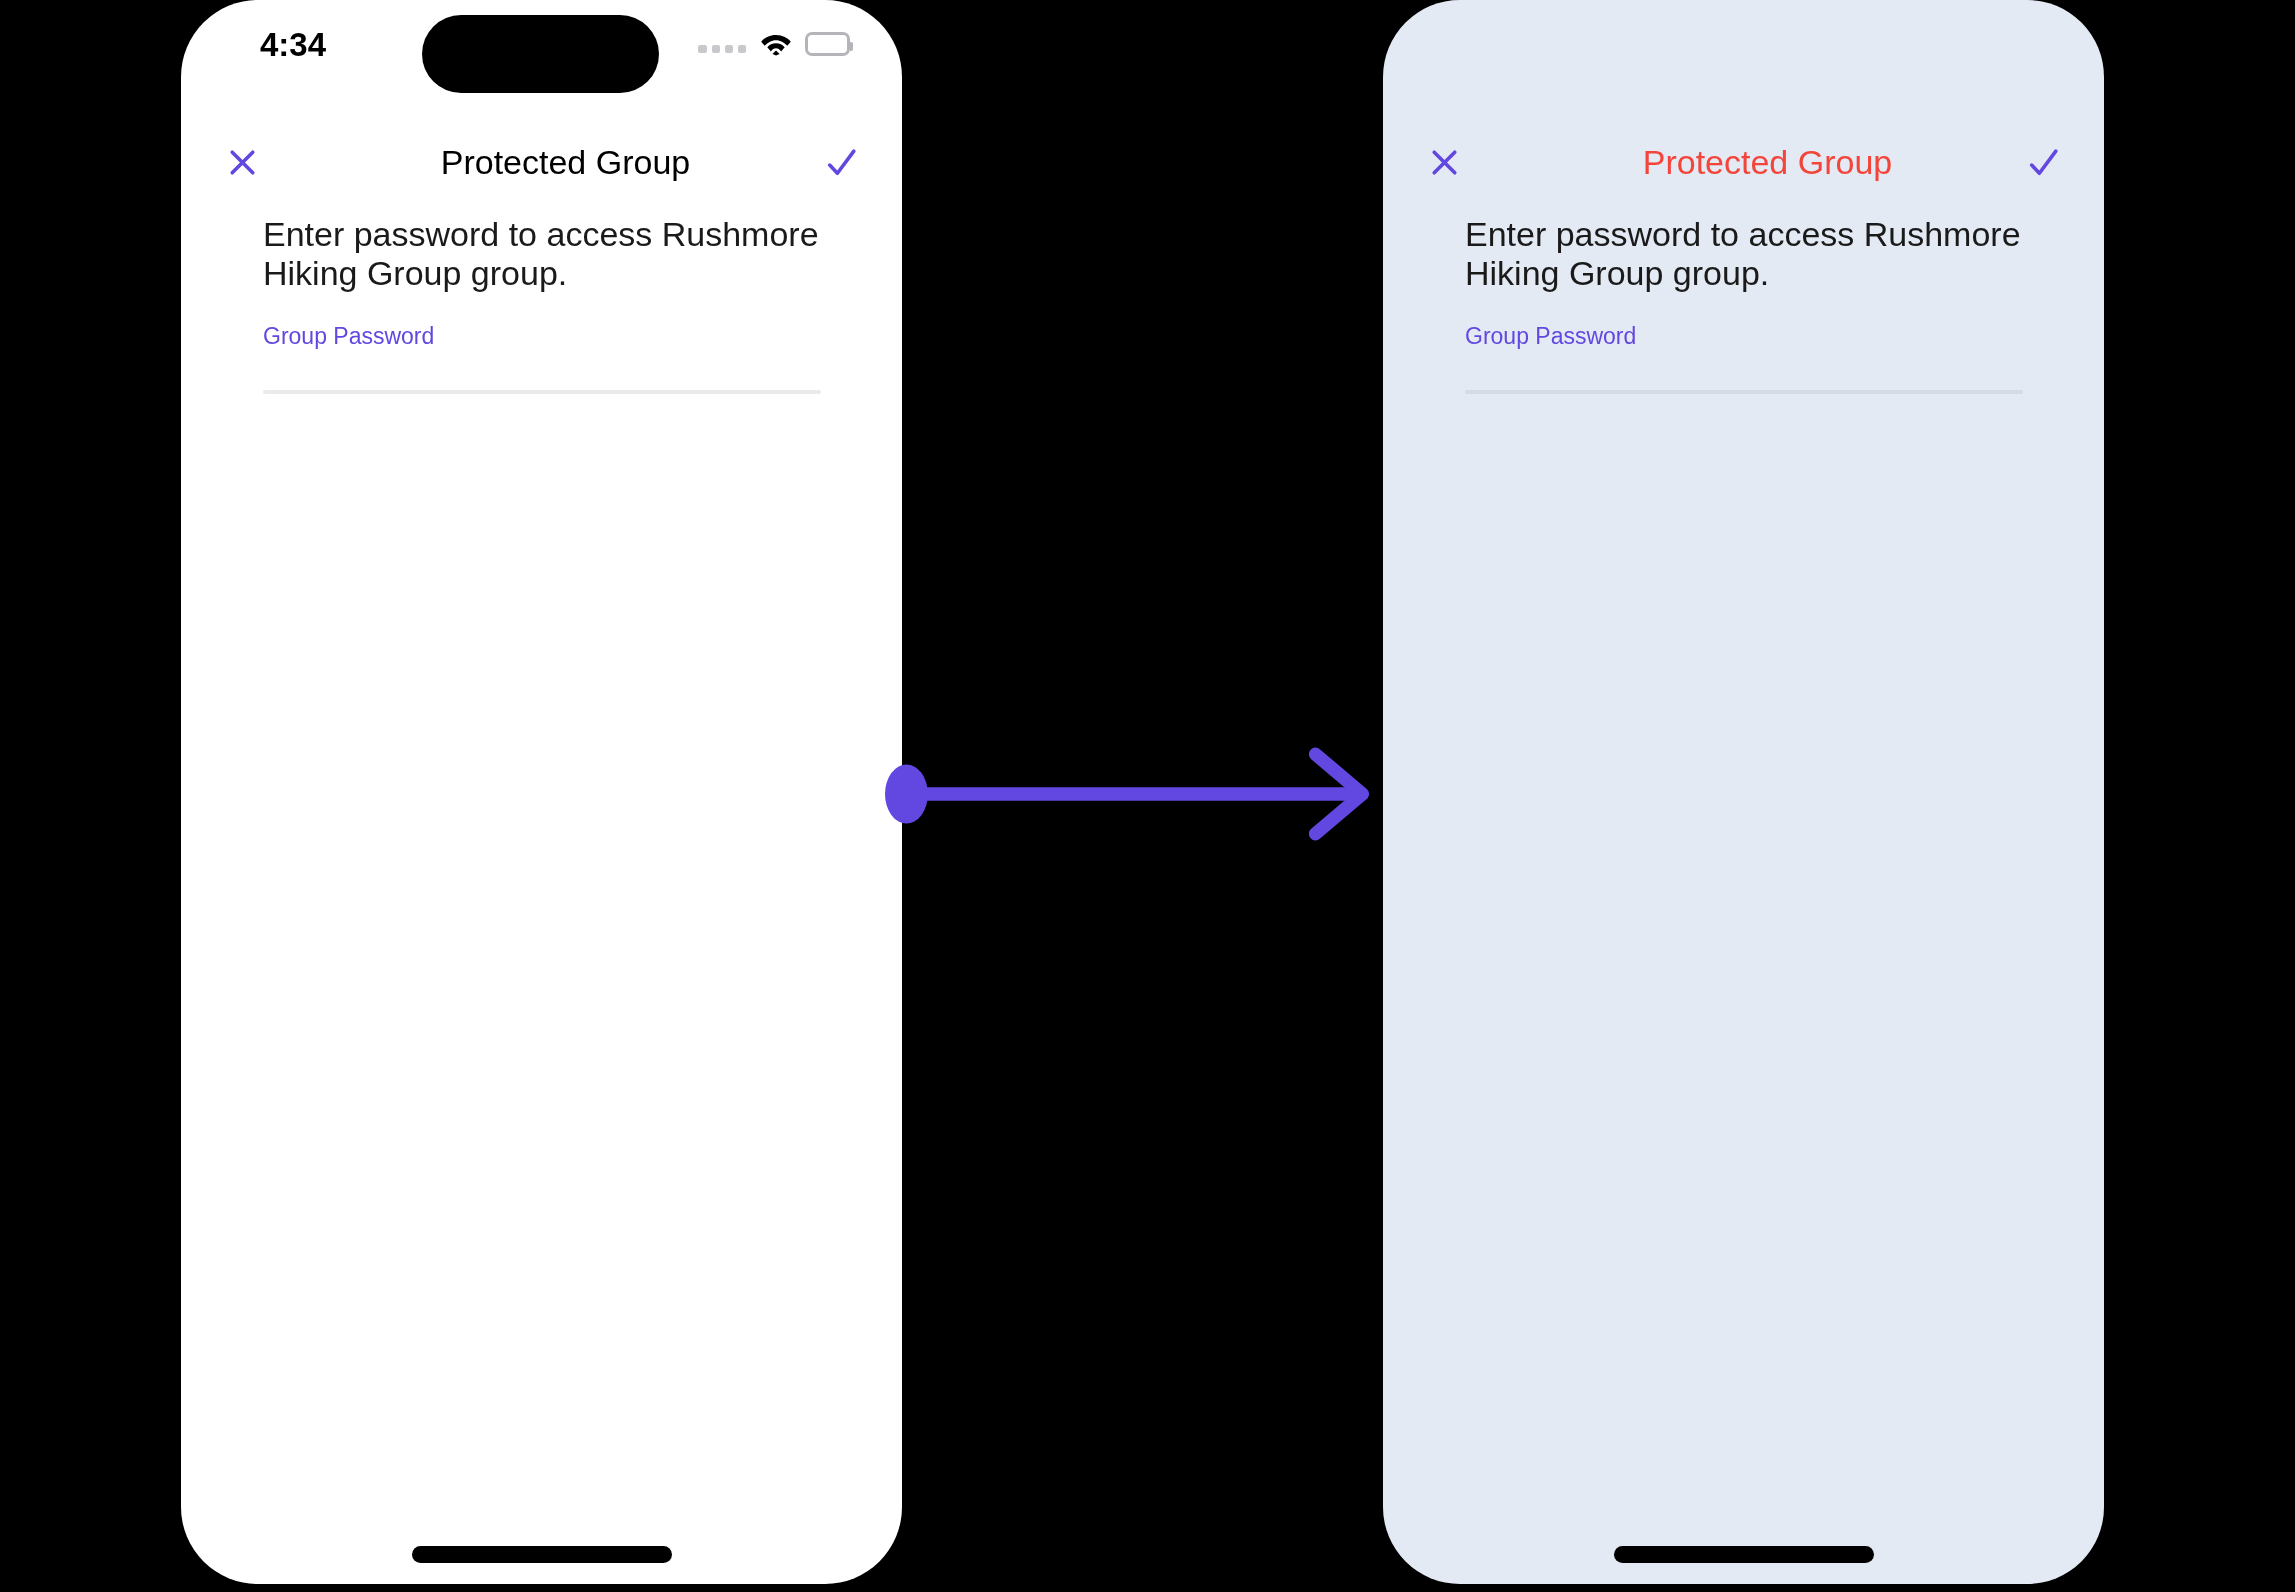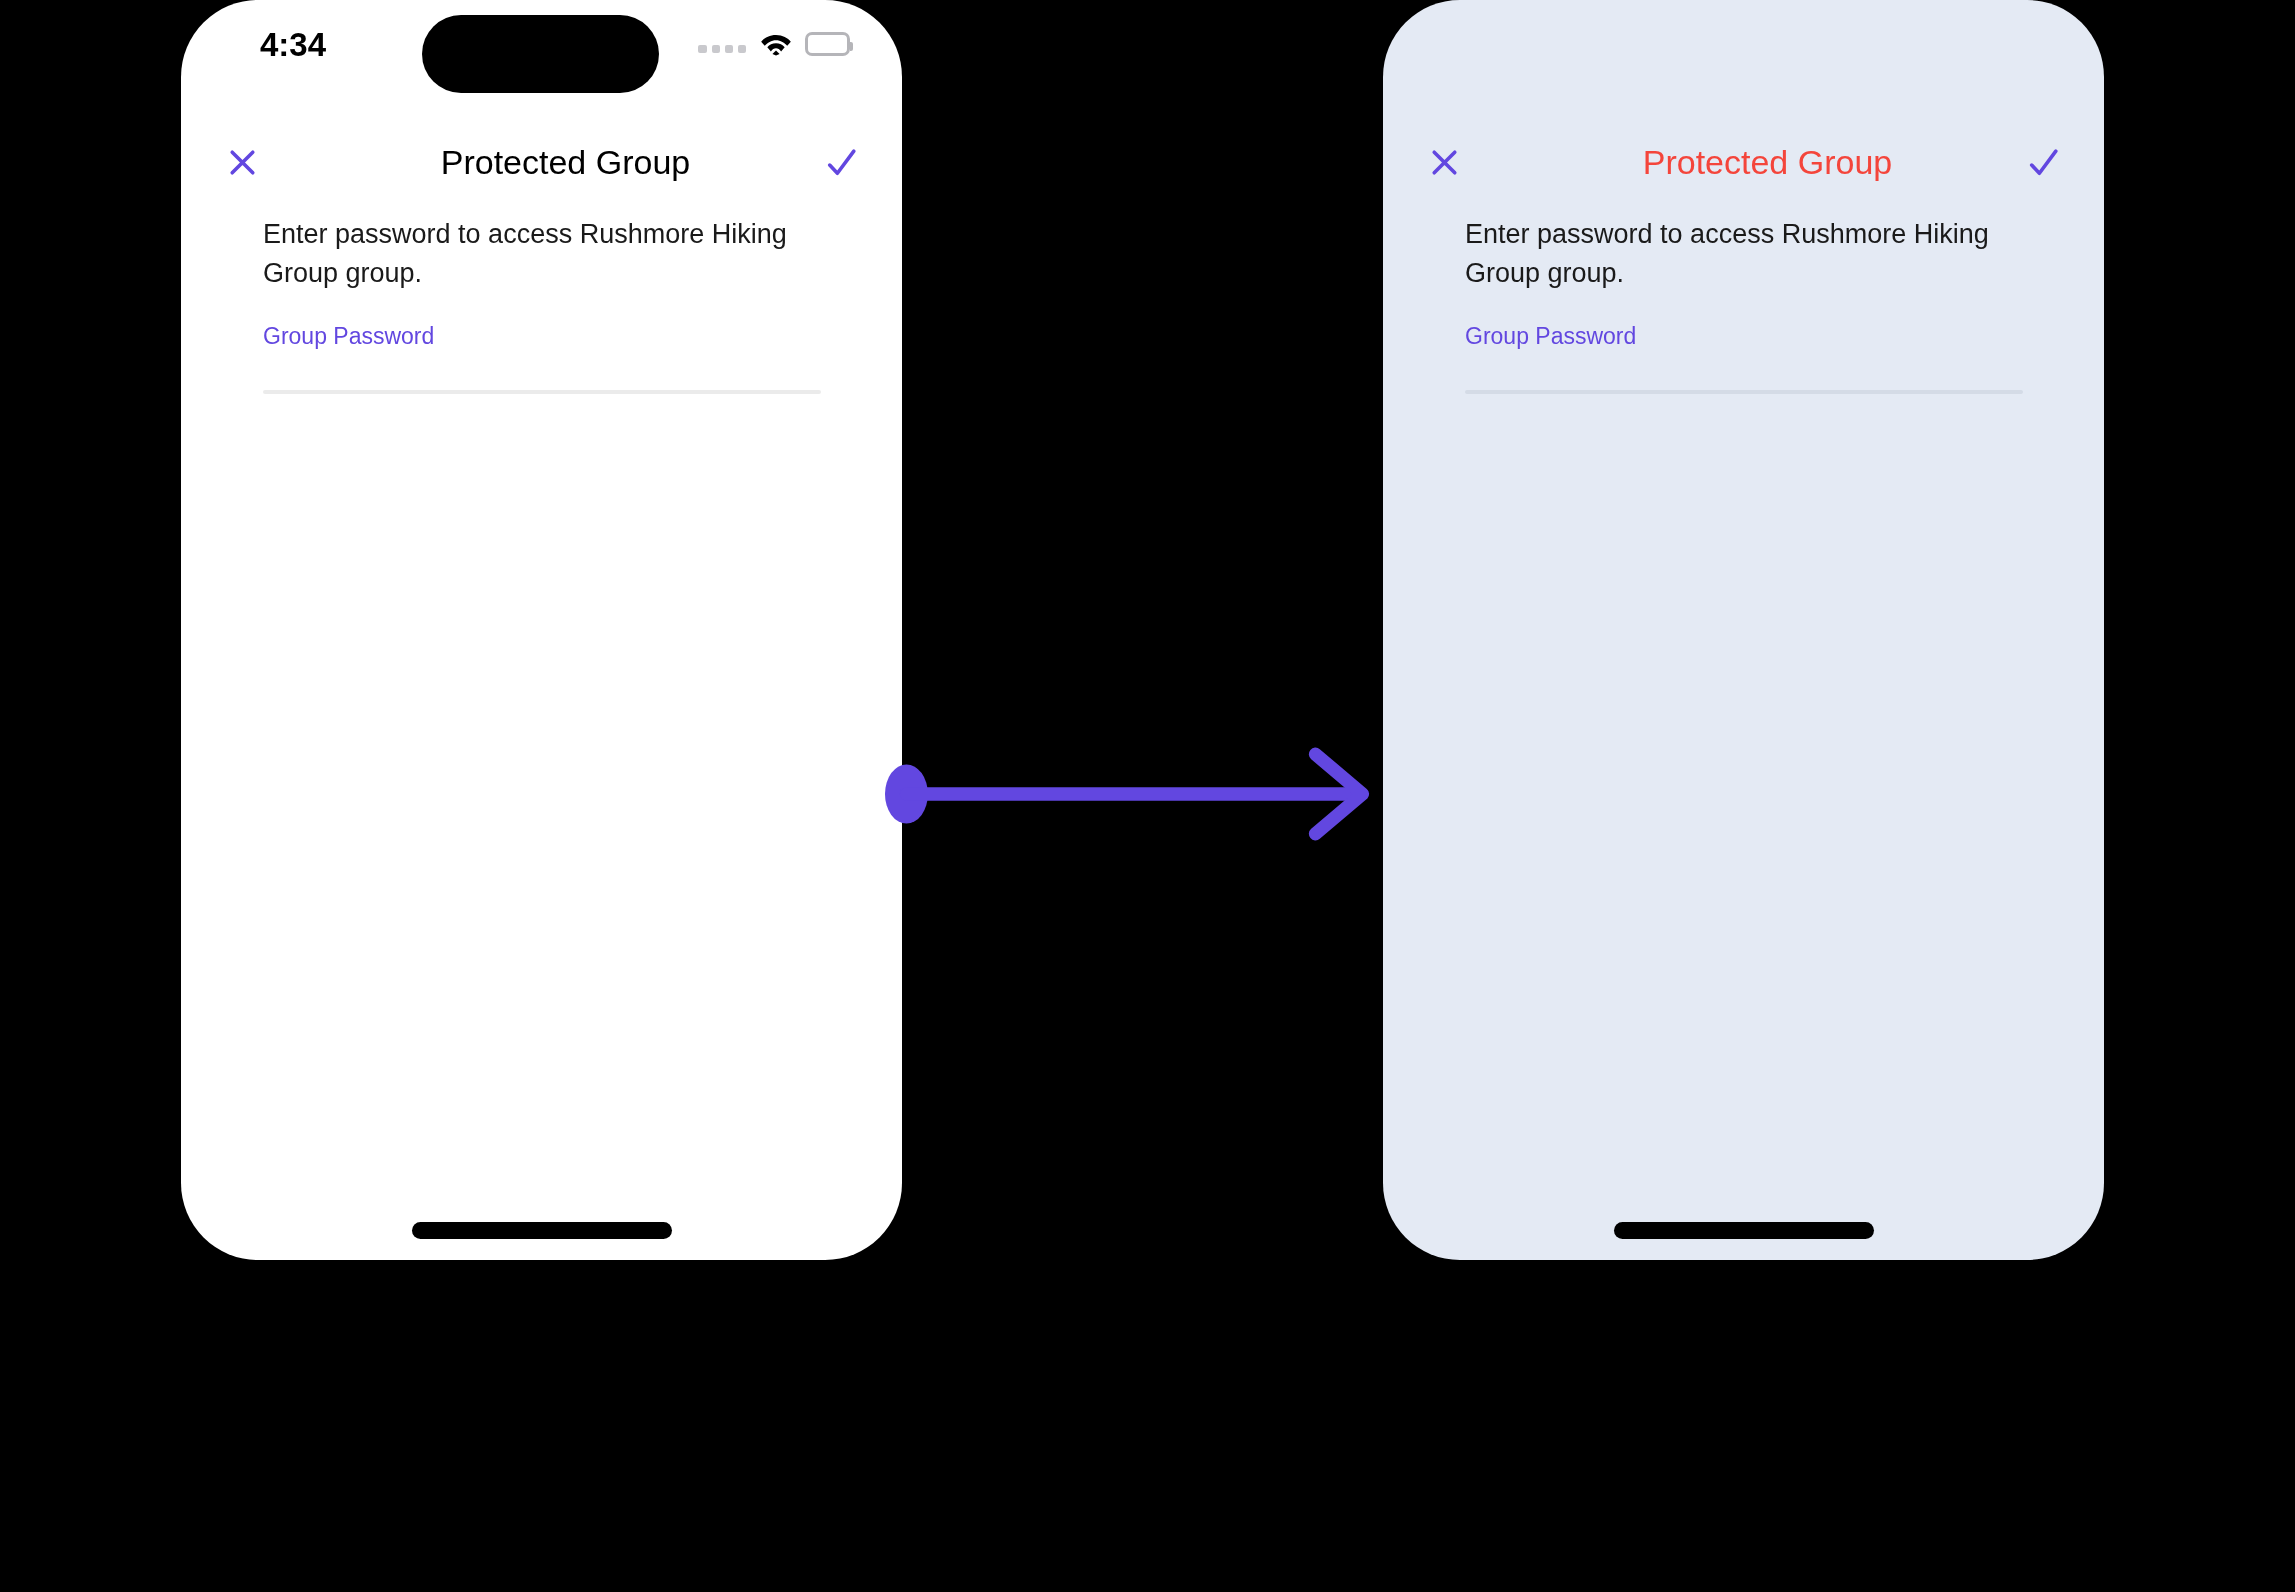--- a/index.html
+++ b/index.html
@@ -15,21 +15,21 @@
     overflow: hidden;
     font-family: "Liberation Sans", sans-serif;
     -webkit-font-smoothing: antialiased;
   }
 
   
   .phone {
     position: absolute;
     top: 0;
     width: 721px;
-    height: 1260px;
+    height: 1584px;
     border-radius: 77px;
     overflow: hidden;
   }
   .phone--before { left: 181px; background: #FFFFFF; }
   .phone--after  { left: 1383px; background: #E4EAF4; }
 
   
   .statusbar {
     position: absolute;
     top: 0;
@@ -143,21 +143,21 @@
     top: 190px;
     left: 0;
     right: 0;
     bottom: 0;
   }
   .description {
     position: absolute;
     left: 82px;
     right: 81px;
     top: 24.5px;
-    font-size: 27px;
+    font-size: 34px;
     line-height: 39px;
     color: #1A1A1A;
   }
   .field {
     position: absolute;
     left: 82px;
     right: 81px;
     top: 129px;
   }
   .field-label {

